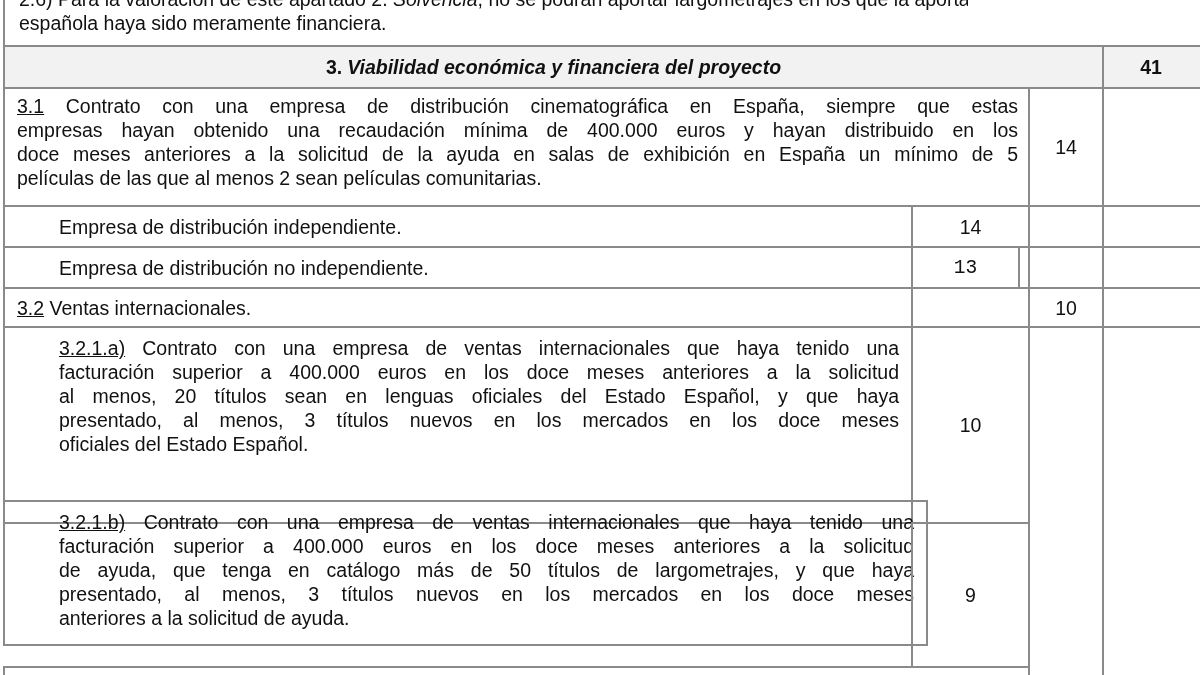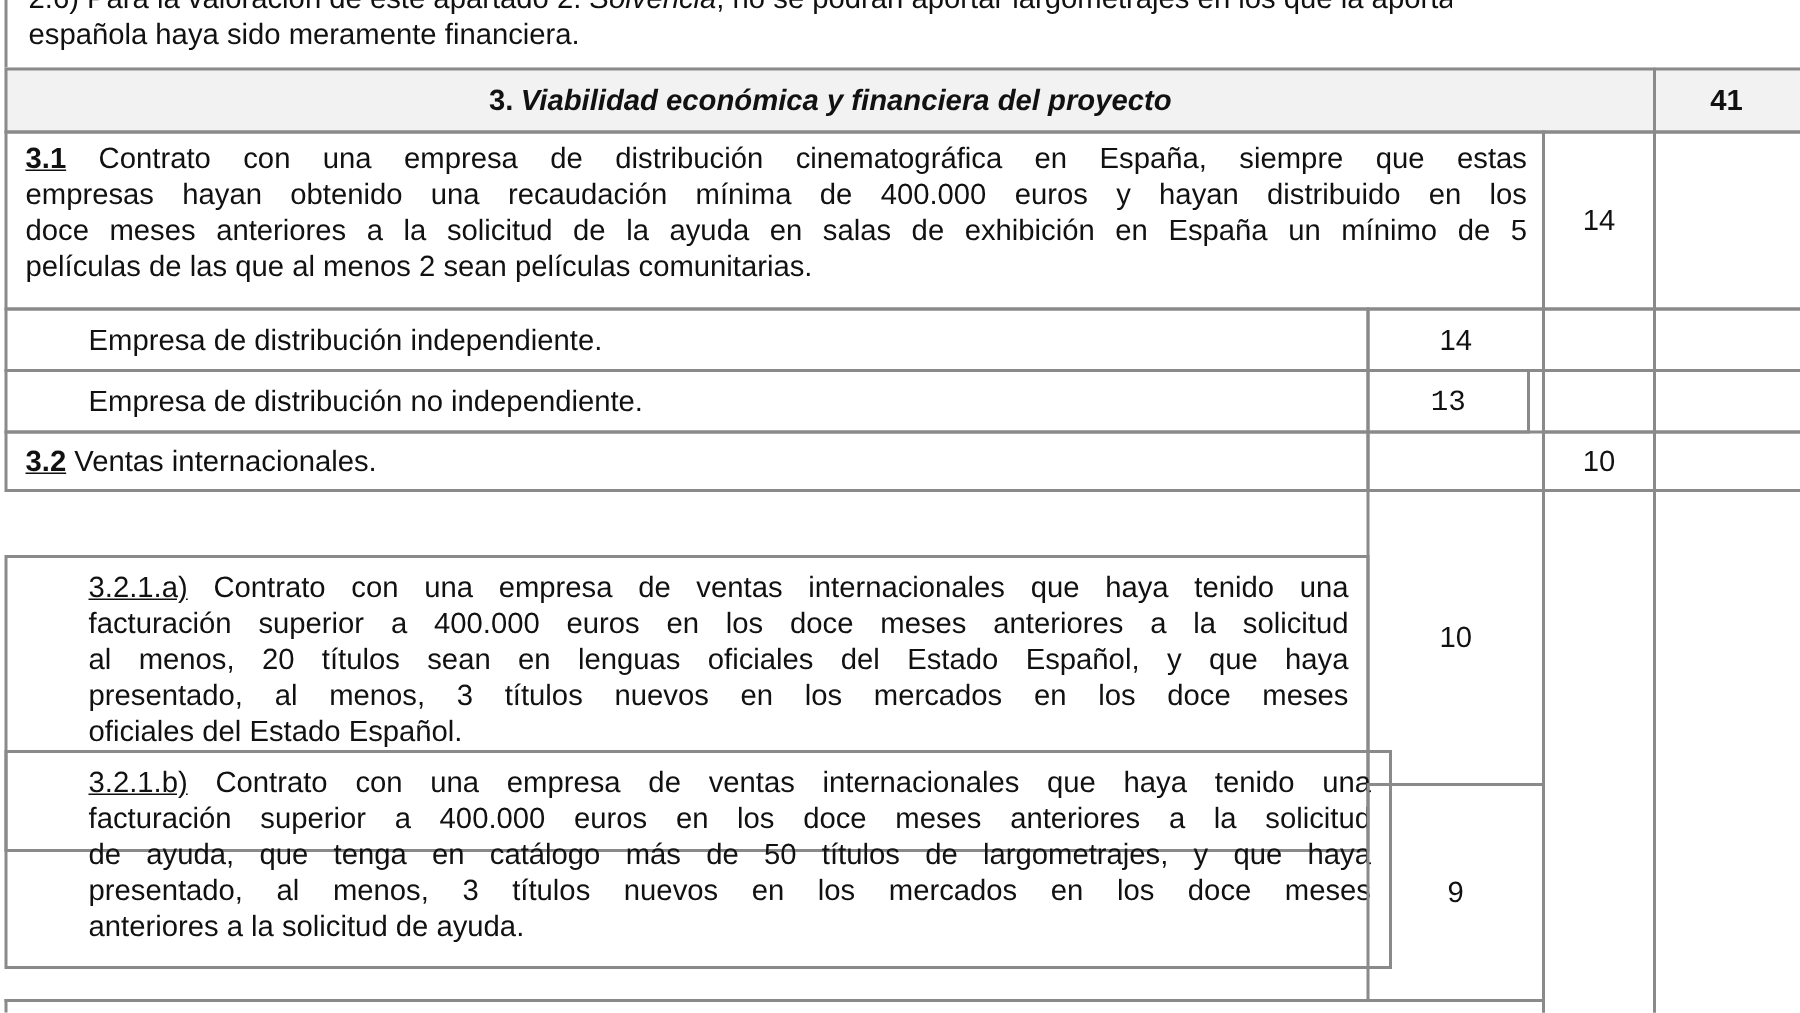--- a/index.html
+++ b/index.html
@@ -19,21 +19,21 @@
   .cell {
     position:absolute; box-sizing:border-box; border:2px solid #8a8a8a;
     font-size:19.5px; line-height:24px;
   }
   .hdr { background:#f2f2f2; font-weight:bold; display:flex; align-items:center; justify-content:center; }
   .hdr .it { font-style:italic; }
   .txt { padding:3px 10px 0 12px; text-align:justify; }
   .txt.sub { padding-left:54px; padding-right:12px; }
   .txt.indent { padding-left:54px; }
   .center { display:flex; align-items:center; justify-content:center; }
-  .lbl-b { font-weight:bold; text-decoration:underline; }
+  .lbl-b { font-weight:normal; text-decoration:underline; }
   .lbl-u { text-decoration:underline; }
   .line { display:block; text-align:justify; text-align-last:justify; white-space:nowrap; }
   .line.last { text-align-last:left; }
 </style>
 </head>
 <body>
 
 <div class="intro">
   <div class="intro-text">
     <div><span>2.6) Para la valoración de este apartado 2. </span><span class="it">Solvencia</span><span>, no se podrán aportar largometrajes en los que la aportación</span></div>
@@ -80,21 +80,21 @@
 
 <div class="cell txt" style="left:3px; top:287px; width:910px; height:41px; padding-top:7px;">
   <span class="lbl-b">3.2</span><span> Ventas internacionales.</span>
 </div>
 <div class="cell" style="left:911px; top:287px; width:119px; height:41px;"></div>
 <div class="cell center" style="left:1028px; top:287px; width:76px; height:41px;">
   <span>10</span>
 </div>
 <div class="cell" style="left:1102px; top:287px; width:110px; height:41px;"></div>
 
-<div class="cell txt sub" style="left:3px; top:326px; width:910px; height:198px; padding-top:8px;margin-top:44px;">
+<div class="cell txt sub" style="left:3px; top:326px; width:910px; height:198px; padding-top:8px;">
   <span class="line"><span class="lbl-u">3.2.1.a)</span><span> Contrato con una empresa de ventas internacionales que haya tenido una</span></span>
   <span class="line">facturación superior a 400.000 euros en los doce meses anteriores a la solicitud</span>
   <span class="line">al menos, 20 títulos sean en lenguas oficiales del Estado Español, y que haya</span>
   <span class="line">presentado, al menos, 3 títulos nuevos en los mercados en los doce meses</span>
   <span class="line last">oficiales del Estado Español.</span>
 </div>
 <div class="cell center" style="left:911px; top:326px; width:119px; height:198px;">
   <span>10</span>
 </div>
 

